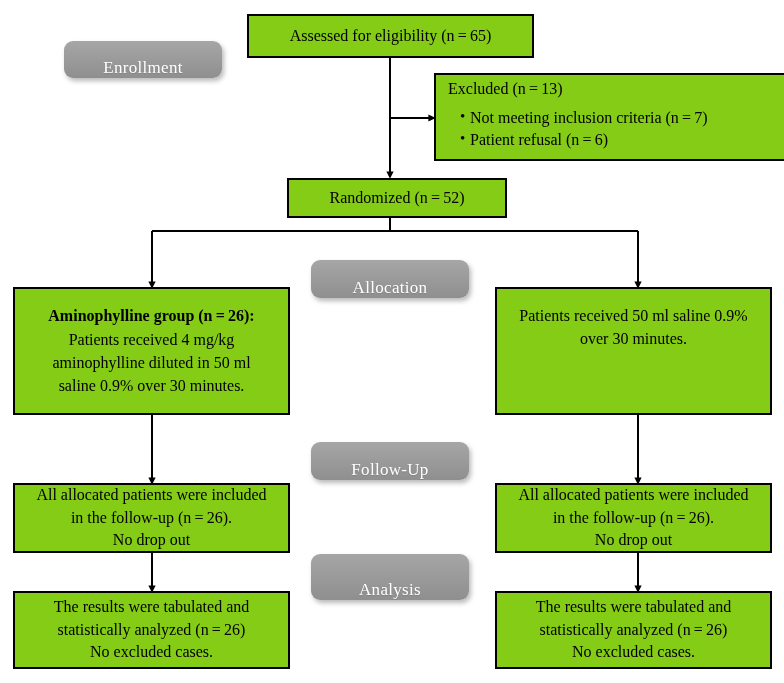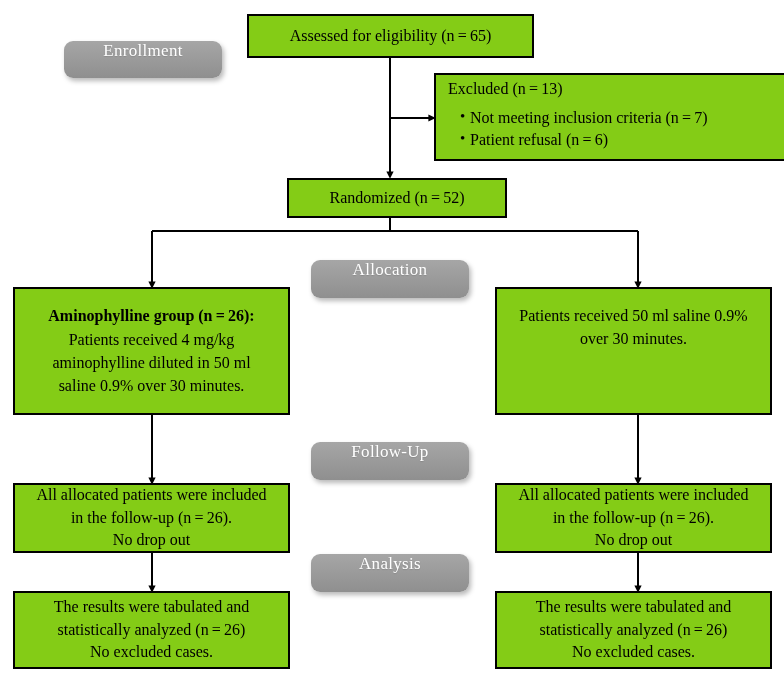--- a/index.html
+++ b/index.html
@@ -66,21 +66,21 @@
     top: -1px;
     font-size: 15px;
   }
   .stage {
     position: absolute;
     box-sizing: border-box;
     border-radius: 9px;
     background: linear-gradient(180deg, #a6a6a6 0%, #9b9b9b 48%, #8f8f8f 100%);
     color: #ffffff;
     display: flex;
-    align-items: flex-start;
+    align-items: flex-end;
     justify-content: center;
     font-size: 17px;
     letter-spacing: 0.3px;
     box-shadow: 2px 3px 5px rgba(0,0,0,0.28);
     text-shadow: 0 1px 1px rgba(0,0,0,0.12);
   }
   .pad-body { padding: 4px 14px; }
 </style>
 </head>
 <body>
@@ -112,21 +112,21 @@
 
   <div class="stage" style="left:64px; top:41px; width:158px; height:37px;">
     <span>Enrollment</span>
   </div>
   <div class="stage" style="left:311px; top:260px; width:158px; height:38px;">
     <span>Allocation</span>
   </div>
   <div class="stage" style="left:311px; top:442px; width:158px; height:38px;">
     <span>Follow-Up</span>
   </div>
-  <div class="stage" style="left:311px; top:554px; width:158px; height:38px;">
+  <div class="stage" style="left:311px; top:554px; width:158px; height:46px;">
     <span>Analysis</span>
   </div>
 
   <div class="node" style="left:247px; top:14px; width:287px; height:44px;">
     <span class="line">Assessed for eligibility (n = 65)</span>
   </div>
 
   <div class="node left-align pad-body" style="left:434px; top:73px; width:360px; height:88px; padding:8px 12px;">
     <span class="line" style="font-weight:normal; margin-bottom:2px;">Excluded (n = 13)</span>
     <ul class="bullet-list">

